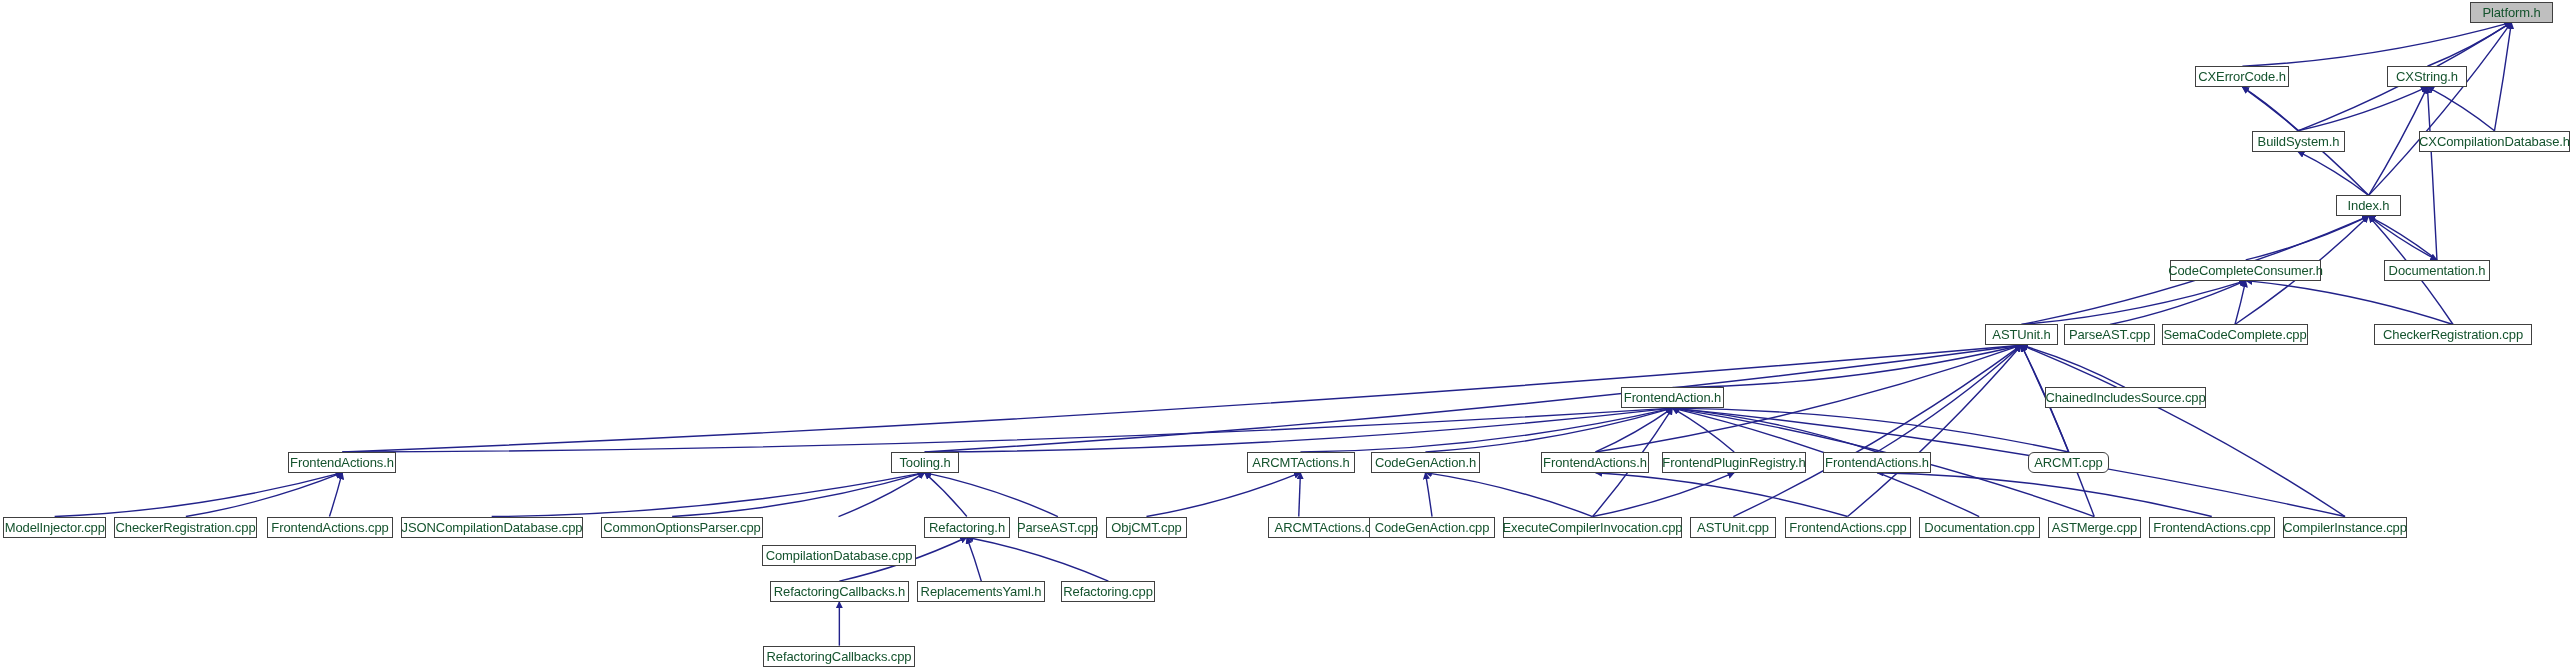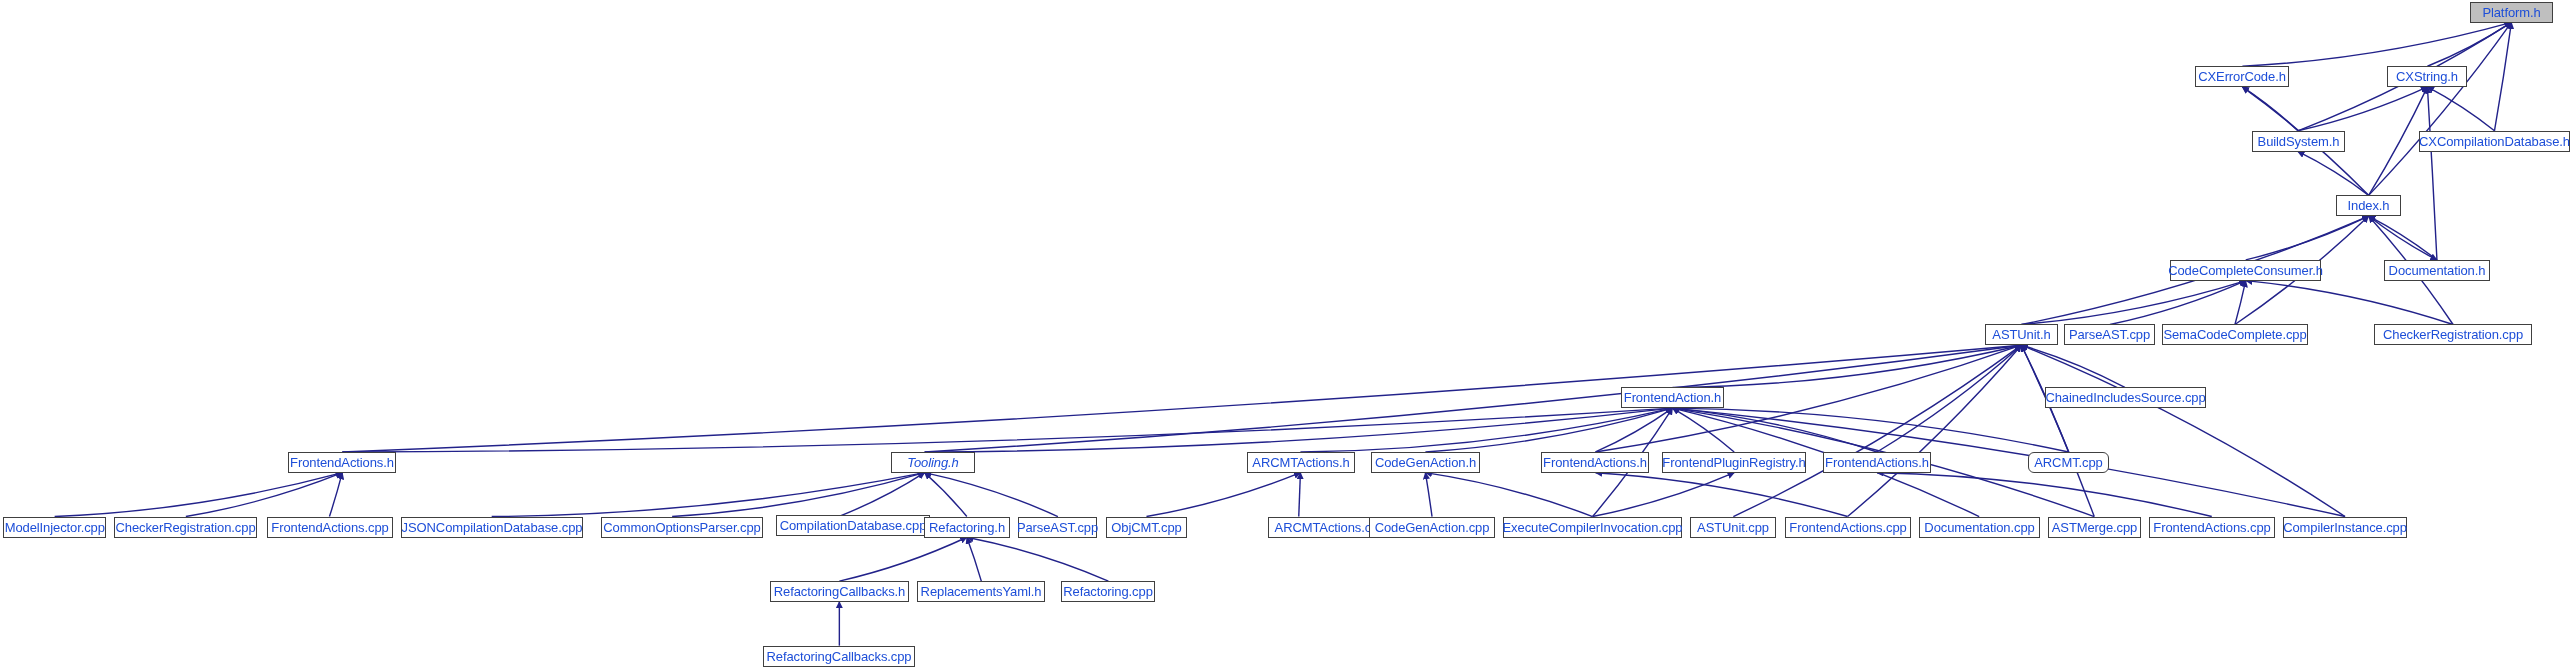--- a/index.html
+++ b/index.html
@@ -15,21 +15,21 @@
     position:absolute;
     left:0; top:0;
     width:2576px; height:673px;
     pointer-events:none;
   }
   .node{
     position:absolute;
     box-sizing:border-box;
     border:1.3px solid #404040;
     background:#ffffff;
-    color:#1d4ed8;
+    color:#14532d;
     display:flex;
     align-items:center;
     justify-content:center;
     white-space:nowrap;
     font-size:13px;
     line-height:1;
     letter-spacing:-0.1px;
     height:21px;
     z-index:5;
   }
@@ -158,21 +158,21 @@
       </div>
       <div class="node" style="left: 1621px; top: 387px; width: 103px;">
         <span class="node-label">FrontendAction.h</span>
       </div>
       <div class="node" style="left: 2045px; top: 387px; width: 161px;">
         <span class="node-label">ChainedIncludesSource.cpp</span>
       </div>
       <div class="node" style="left: 288px; top: 452px; width: 108px;">
         <span class="node-label">FrontendActions.h</span>
       </div>
-      <div class="node" style="left: 891px; top: 452px; width: 84px; font-style: italic;">
+      <div class="node" style="left: 891px; top: 452px; width: 68px;">
         <span class="node-label">Tooling.h</span>
       </div>
       <div class="node" style="left: 1247px; top: 452px; width: 108px;">
         <span class="node-label">ARCMTActions.h</span>
       </div>
       <div class="node" style="left: 1371px; top: 452px; width: 109px;">
         <span class="node-label">CodeGenAction.h</span>
       </div>
       <div class="node" style="left: 1541px; top: 452px; width: 108px;">
         <span class="node-label">FrontendActions.h</span>
@@ -194,21 +194,21 @@
       </div>
       <div class="node" style="left: 267px; top: 517px; width: 126px;">
         <span class="node-label">FrontendActions.cpp</span>
       </div>
       <div class="node" style="left: 401px; top: 517px; width: 182px;">
         <span class="node-label">JSONCompilationDatabase.cpp</span>
       </div>
       <div class="node" style="left: 601px; top: 517px; width: 162px;">
         <span class="node-label">CommonOptionsParser.cpp</span>
       </div>
-      <div class="node" style="left: 762px; top: 515px; width: 154px; margin-left: 14px;">
+      <div class="node" style="left: 762px; top: 545px; width: 154px;">
         <span class="node-label">CompilationDatabase.cpp</span>
       </div>
       <div class="node" style="left: 924px; top: 517px; width: 86px;">
         <span class="node-label">Refactoring.h</span>
       </div>
       <div class="node" style="left: 1018px; top: 517px; width: 79px;">
         <span class="node-label">ParseAST.cpp</span>
       </div>
       <div class="node" style="left: 1106px; top: 517px; width: 81px;">
         <span class="node-label">ObjCMT.cpp</span>

